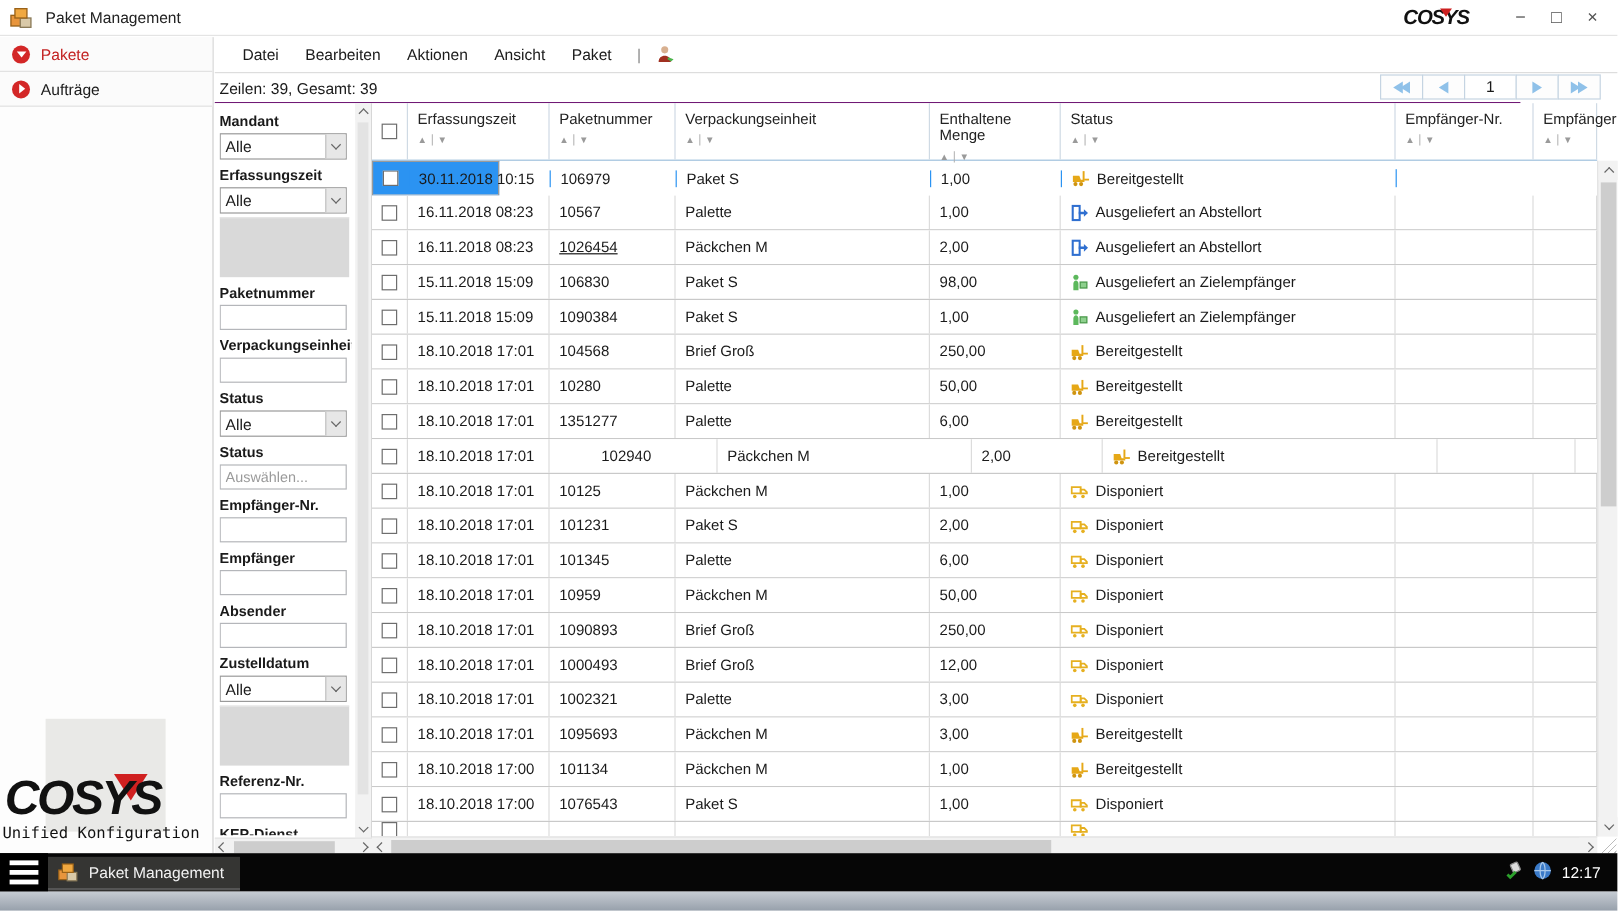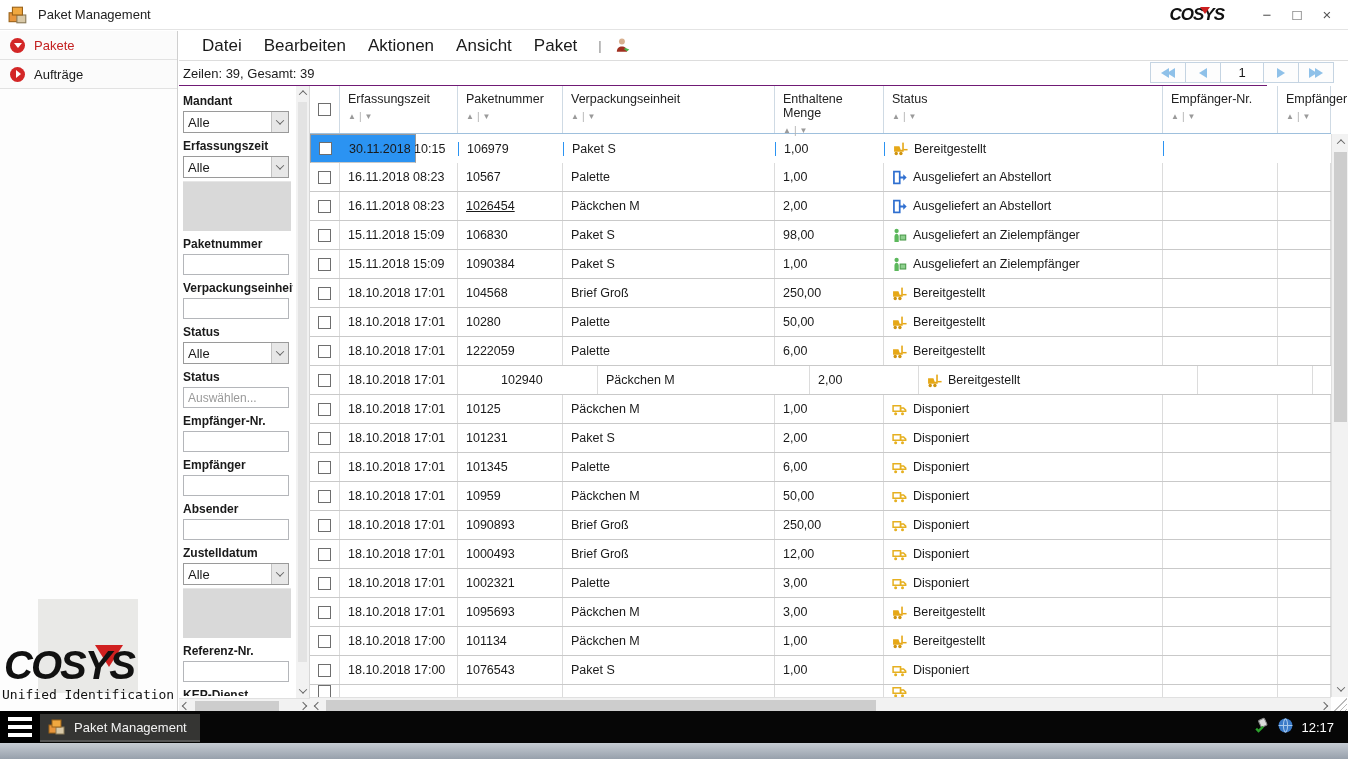--- a/index.html
+++ b/index.html
@@ -42,21 +42,21 @@
   .logo-tri { position:absolute; left:95px; top:46px; border-left:14px solid transparent;
               border-right:14px solid transparent; border-top:22px solid #d02020; }
   .logo-word { position:absolute; left:4px; top:46px; width:172px; font-weight:bold; font-style:italic;
                font-size:40px; letter-spacing:-2px; color:#111; line-height:1; }
   .logo-sub { position:absolute; left:2px; top:88px; width:176px; font-family:"DejaVu Sans Mono", monospace;
               font-size:13px; color:#111; }
 
   
   .main { position:absolute; left:179px; top:31px; width:1169px; height:680px; background:#fff; }
   .menubar { height:30px; display:flex; align-items:center; padding-left:14px; border-bottom:1px solid #ddd; }
-  .menu-item { margin-right:4px; padding:3px 9px; font-size:17px; cursor:default; }
+  .menu-item { margin-right:4px; padding:3px 9px; font-size:13px; cursor:default; }
   .menu-sep { color:#888; margin:0 8px; }
   .menu-user { margin-left:4px; display:flex; }
   .statusbar { height:24px; display:flex; align-items:center; padding-left:4px; position:relative; }
   .rows-info { font-size:13px; }
   .pager { position:absolute; right:14px; top:1px; display:flex; }
   .pgbtn { width:36px; height:21px; border:1px solid #c5d4e2; background:#fdfdfd; display:flex;
            align-items:center; justify-content:center; margin-left:-1px; cursor:default; }
   .pgpage { width:44px; height:21px; border:1px solid #c5d4e2; background:#fff; display:flex;
             align-items:center; justify-content:center; font-size:13px; margin-left:-1px; }
   .tri { width:0; height:0; border-style:solid; }
@@ -159,21 +159,21 @@
           <span class="nav-bullet">
             <span class="a-right"></span>
           </span>
           <span class="nav-lbl">Aufträge</span>
         </div>
       </div>
     <div class="sidebar-logo">
       <div class="logo-box"></div>
       <div class="logo-tri"></div>
       <div class="logo-word">COSYS</div>
-      <div class="logo-sub">Unified Identification</div>
+      <div class="logo-sub">Unified Konfiguration</div>
     </div>
   </div>
 
   <div class="main">
     <div class="menubar">
       <span id="menu-items"><span class="menu-item">Datei</span><span class="menu-item">Bearbeiten</span><span class="menu-item">Aktionen</span><span class="menu-item">Ansicht</span><span class="menu-item">Paket</span></span>
       <span class="menu-sep">|</span>
       <span class="menu-user">
         <svg width="17" height="17" viewBox="0 0 15 15">
           <circle cx="7" cy="4" r="2.6" fill="#d8b090"></circle>
@@ -464,21 +464,21 @@
                 <span>Bereitgestellt</span>
               </div>
               <div class="gcell" style="width: 115px; flex: 0 0 auto;"></div>
               <div class="gcell" style="width: 53px; flex: 0 0 auto;"></div>
             </div>
             <div class="grow">
               <div class="gcell ccb" style="width: 30px; flex: 0 0 auto;">
                 <span class="cb"></span>
               </div>
               <div class="gcell" style="width: 118px; flex: 0 0 auto;">18.10.2018 17:01</div>
-              <div class="gcell" style="width: 105px; flex: 0 0 auto;">1222059</div>
+              <div class="gcell" style="width: 105px; flex: 0 0 auto;">1351277</div>
               <div class="gcell" style="width: 212px; flex: 0 0 auto;">Palette</div>
               <div class="gcell" style="width: 109px; flex: 0 0 auto;">6,00</div>
               <div class="gcell" style="width: 279px; flex: 0 0 auto;">
                 <span class="sticon">
                   <svg width="15" height="15" viewBox="0 0 14 14">
                     <path d="M1 5h5l1.2 3.2H10v1.8H1z" fill="#e6a817"></path>
                     <rect x="8.6" y="1.5" width="1.5" height="7" fill="#e6a817"></rect>
                     <rect x="9.8" y="7.4" width="3.8" height="1.4" fill="#e6a817"></rect>
                     <circle cx="3" cy="11.6" r="1.6" fill="#cf9410"></circle>
                     <circle cx="7.4" cy="11.6" r="1.6" fill="#cf9410"></circle>

